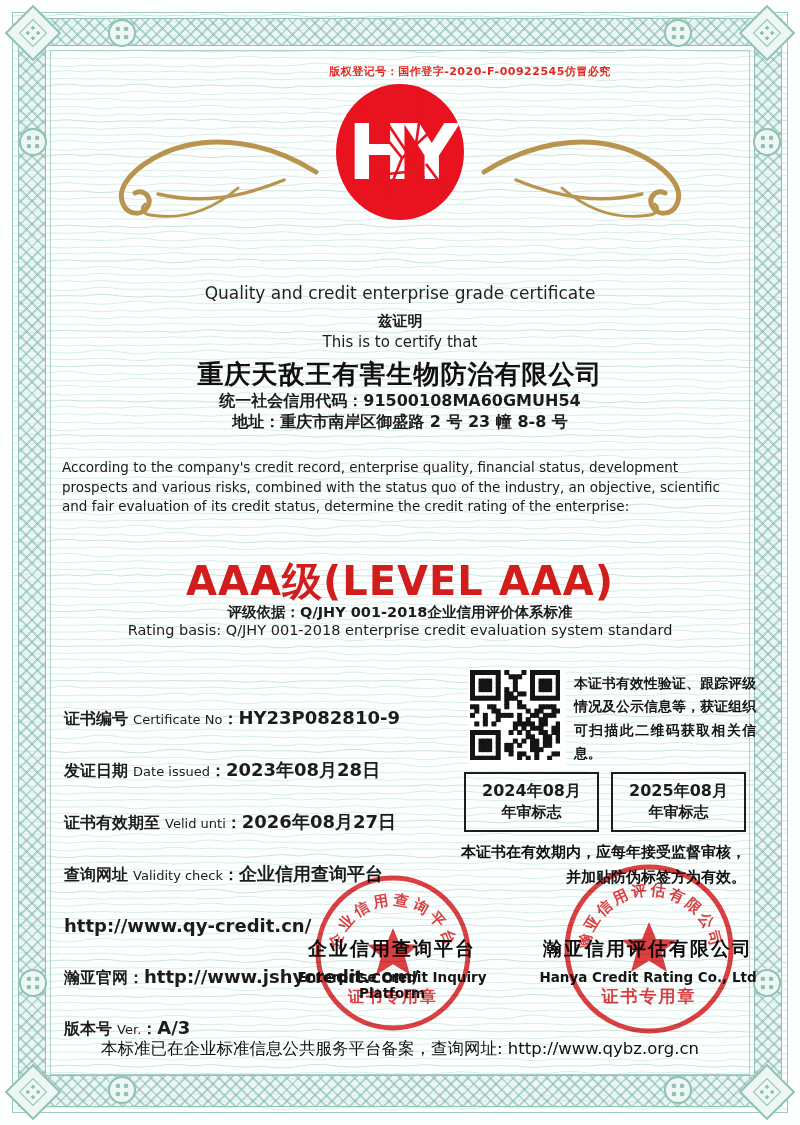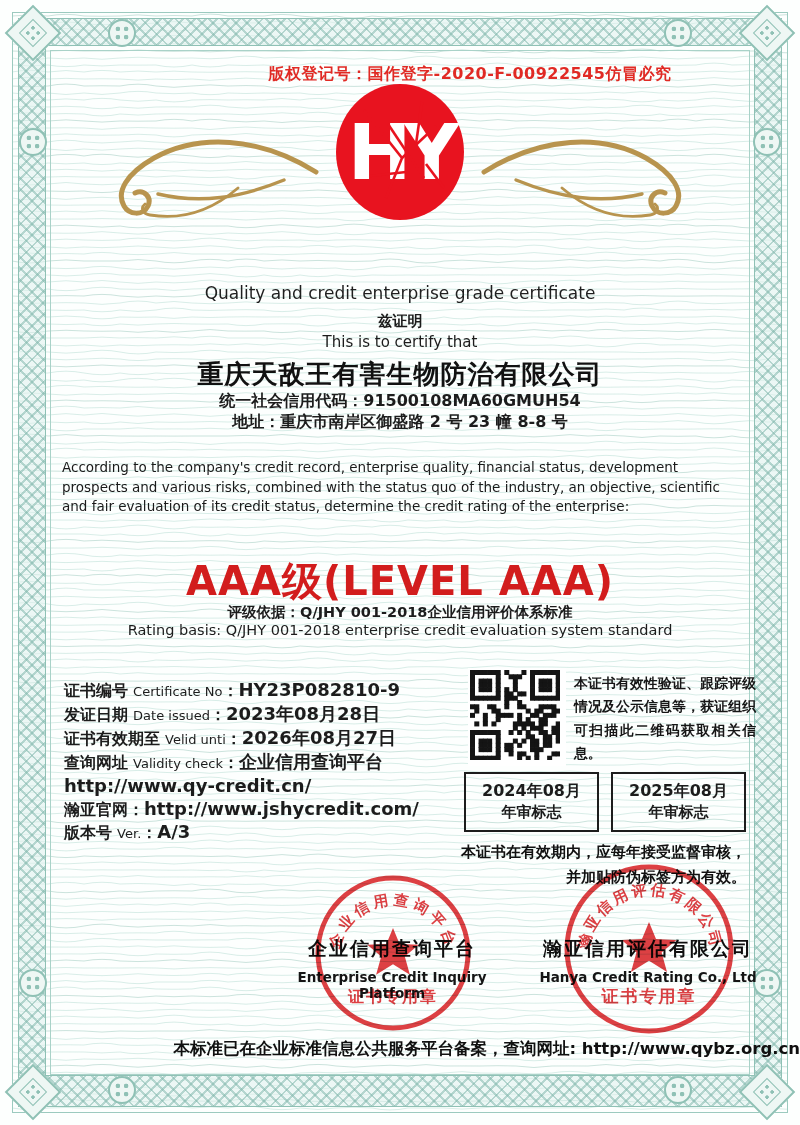--- a/index.html
+++ b/index.html
@@ -30,40 +30,40 @@
   .c-bl{left:13px;bottom:13px;} .c-br{right:13px;bottom:13px;}
   .button-motif{position:absolute;width:24px;height:24px;border-radius:50%;
           border:2px solid #8fc1b5;background:#eef7f4;z-index:2;
           background-image:radial-gradient(circle at 33% 33%, #8fc1b5 2px, transparent 2.6px),
                            radial-gradient(circle at 67% 33%, #8fc1b5 2px, transparent 2.6px),
                            radial-gradient(circle at 33% 67%, #8fc1b5 2px, transparent 2.6px),
                            radial-gradient(circle at 67% 67%, #8fc1b5 2px, transparent 2.6px);}
   
   .abs{position:absolute;z-index:3;}
   .center{text-align:center;}
-  .copyright{left:170px;right:30px;top:64px;color:#e02a24;font-size:16px;font-weight:600;
+  .copyright{left:170px;right:30px;top:64px;color:#e02a24;font-size:11px;font-weight:600;
              letter-spacing:.5px;text-align:center;}
   .logo-wrap{left:330px;top:82px;width:140px;height:140px;}
   .flourish{top:122px;width:232px;height:100px;}
   .fl-left{left:88px;} .fl-right{right:88px;transform:scaleX(-1);}
   .title-cn{left:0;right:0;top:230px;font-size:40px;font-weight:700;letter-spacing:3px;color:#161616;}
   .title-en{left:0;right:0;top:283px;font-size:17px;color:#1f1f1f;}
   .certify-cn{left:0;right:0;top:312px;font-size:15px;font-weight:600;}
   .certify-en{left:0;right:0;top:333px;font-size:15px;}
   .company{left:0;right:0;top:357px;font-size:26px;font-weight:800;letter-spacing:1px;color:#111;font-family:Liberation Mono, monospace;}
   .credit-code{left:0;right:0;top:391px;font-size:16px;font-weight:600;}
   .address{left:0;right:0;top:412px;font-size:16px;font-weight:600;}
   .assessment{left:62px;right:60px;top:455px;}
   .assessment .cn{font-size:15.5px;font-weight:600;line-height:1.55;color:#141414;}
   .assessment .en{font-size:13.5px;line-height:1.45;margin-top:3px;color:#1a1a1a;}
   .grade{left:0;right:0;top:554px;color:#d21d1d;font-size:40px;font-weight:800;letter-spacing:1px;}
   .basis-cn{left:0;right:0;top:603px;font-size:14.5px;font-weight:600;}
   .basis-en{left:0;right:0;top:622px;font-size:14.5px;}
   .details{left:64px;top:679px;width:395px;}
-  .drow{line-height:22px;white-space:nowrap;}
+  .drow{line-height:22px;white-space:nowrap;margin-top:28px;}
   .cnl{font-size:16px;font-weight:600;}
   .enl{font-size:13px;}
   .sep{font-size:16px;font-weight:600;}
   .val{font-size:18px;font-weight:600;}
   .url{font-size:18px;font-weight:600;}
   .qr-box{left:468px;top:668px;width:94px;height:94px;background:#fff;padding:2px;}
   .qr-note{left:574px;right:44px;top:672px;font-size:13.8px;font-weight:600;line-height:1.7;
            text-align:justify;color:#161616;}
   .badges{left:464px;right:54px;top:772px;display:flex;gap:12px;}
   .badge{flex:1;border:2px solid #1d1d1d;text-align:center;padding:5px 0 6px;}
@@ -72,21 +72,21 @@
   .supervision{left:380px;right:54px;top:840px;text-align:right;font-size:15px;font-weight:700;
                line-height:1.65;color:#111;}
   .issuer{top:936px;text-align:center;}
   .issuer .n-cn{font-size:19px;font-weight:800;letter-spacing:2px;color:#0f0f0f;}
   .issuer .n-en{font-size:13.5px;font-weight:600;margin-top:7px;color:#151515;}
   .issuer-left{left:272px;width:240px;}
   .issuer-right{left:518px;width:260px;}
   .seal{position:absolute;z-index:4;opacity:.92;mix-blend-mode:multiply;}
   .seal-left{left:308px;top:868px;}
   .seal-right{left:556px;top:856px;}
-  .footer{left:0;right:0;top:1038px;font-size:16.5px;font-weight:700;color:#101010;text-align:right;}
+  .footer{left:0;right:0;top:1038px;font-size:16.5px;font-weight:400;color:#101010;}
 </style>
 </head>
 <body>
 
 <div class="page">
 
   <svg id="bg-waves" width="776" height="1101" xmlns="http://www.w3.org/2000/svg">
       <path d="M0 4 q 18 -2.0 36 0 q 18 -3.3 36 0 q 18 0.6 36 0 q 18 -2.2 36 0 q 18 -1.0 36 0 q 18 -3.8 36 0 q 18 -0.4 36 0 q 18 -3.1 36 0 q 18 3.0 36 0 q 18 4.0 36 0 q 18 2.8 36 0 q 18 -0.0 36 0 q 18 1.1 36 0 q 18 2.9 36 0 q 18 0.8 36 0 q 18 -3.3 36 0 q 18 -2.9 36 0 q 18 3.6 36 0 q 18 3.4 36 0 q 18 3.1 36 0 q 18 0.4 36 0 q 18 -2.6 36 0" fill="none" stroke="#a9d0c6" stroke-width="0.8" opacity="0.75"></path>
       <path d="M0 11 q 18 0.4 36 0 q 18 -1.9 36 0 q 18 3.5 36 0 q 18 2.6 36 0 q 18 -2.8 36 0 q 18 2.6 36 0 q 18 -0.3 36 0 q 18 -3.5 36 0 q 18 -3.8 36 0 q 18 0.3 36 0 q 18 2.6 36 0 q 18 2.8 36 0 q 18 1.4 36 0 q 18 -1.0 36 0 q 18 0.7 36 0 q 18 1.6 36 0 q 18 1.7 36 0 q 18 1.7 36 0 q 18 3.9 36 0 q 18 -0.4 36 0 q 18 -3.2 36 0 q 18 -2.5 36 0" fill="none" stroke="#bfe0d8" stroke-width="0.8" opacity="0.75"></path>
       <path d="M0 18 q 18 -0.4 36 0 q 18 -3.0 36 0 q 18 2.2 36 0 q 18 0.7 36 0 q 18 2.4 36 0 q 18 -0.9 36 0 q 18 -2.3 36 0 q 18 -1.8 36 0 q 18 -3.8 36 0 q 18 -1.8 36 0 q 18 -1.3 36 0 q 18 3.1 36 0 q 18 3.6 36 0 q 18 -2.5 36 0 q 18 3.0 36 0 q 18 0.7 36 0 q 18 -1.3 36 0 q 18 -1.5 36 0 q 18 -3.0 36 0 q 18 3.8 36 0 q 18 -3.2 36 0 q 18 3.4 36 0" fill="none" stroke="#bfe0d8" stroke-width="0.8" opacity="0.75"></path>

